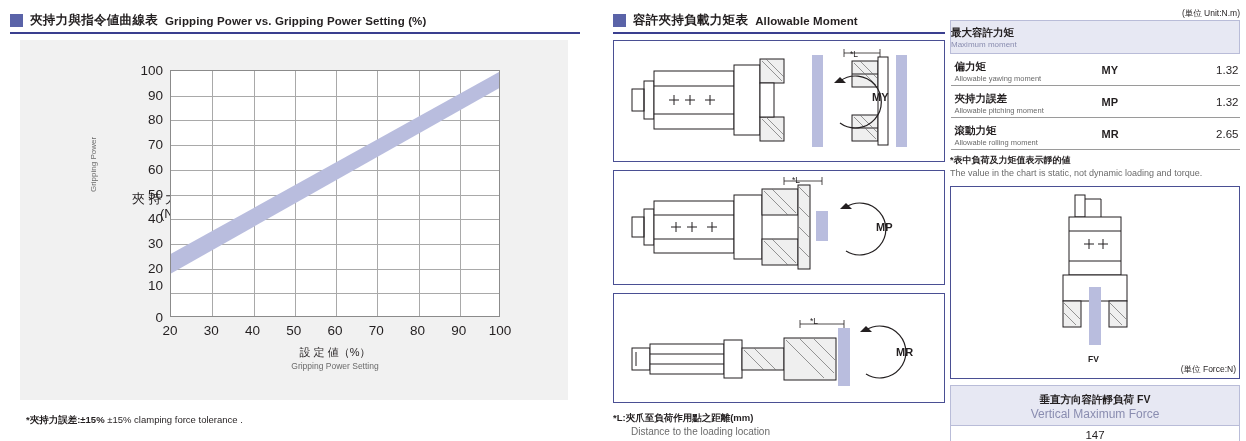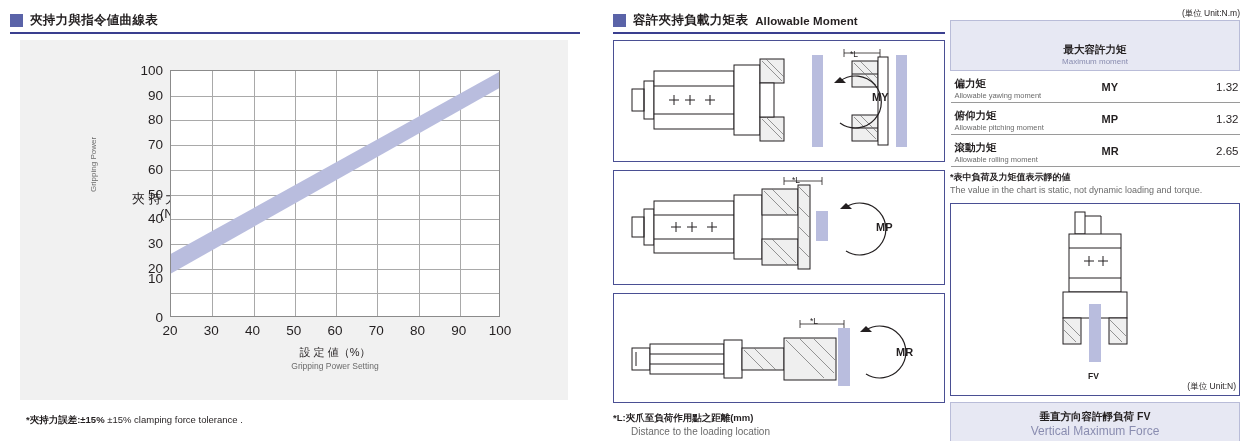--- a/index.html
+++ b/index.html
@@ -96,21 +96,21 @@
   #moment-note .b { font-weight:bold; }
   #moment-note .en { color:#6b6b6b; font-size:10px;padding-left:12px; }
 
   
   #panel-table {
     position:absolute; left:950px; top:8px; width:290px; height:430px;
   }
   .unit-line { font-size:8.5px; text-align:right; color:#231f20; }
   table.t { border-collapse:collapse; width:290px; }
   .hdr-cell {
-    background:#e7e8f3; text-align:center; padding:18px 0 4px;
+    background:#e7e8f3; padding:1px 0 4px;
     border:1px solid #b9bcd8;
   }
   .hdr-cell .cn { font-size:10.5px; font-weight:bold; }
   .hdr-cell .en { font-size:8px; color:#8a8db0; display:block; }
   td.lab {
     border-bottom:1px solid #9a9a9a; padding:2px 4px; width:150px;
   }
   td.lab .cn { font-size:10.5px; font-weight:bold; }
   td.lab .en { font-size:7.5px; color:#6b6b6b; display:block; }
   td.sym {
@@ -142,20 +142,21 @@
   svg { overflow:visible; }
 </style>
 </head>
 <body>
 
 <div id="panel-chart">
 
   <div class="sec-head">
     <span class="mark"></span>
     <span class="t-cn">夾持力與指令値曲線表</span>
+    <span class="t-en">Gripping Power vs. Gripping Power Setting (%)</span>
   </div>
 
   <div id="chart-card">
 
     <div id="ylabel-rot">Gripping Power</div>
     <div id="ylabel">
       <span>夾 持 力</span><br>
       <span>(N)</span>
     </div>
 
@@ -189,21 +190,21 @@
 
       <div class="ytick" style="top:0px">100</div>
       <div class="ytick" style="top:24.7px">90</div>
       <div class="ytick" style="top:49.4px">80</div>
       <div class="ytick" style="top:74.1px">70</div>
       <div class="ytick" style="top:98.8px">60</div>
       <div class="ytick" style="top:123.5px">50</div>
       <div class="ytick" style="top:148.2px">40</div>
       <div class="ytick" style="top:172.9px">30</div>
       <div class="ytick" style="top:197.6px">20</div>
-      <div class="ytick" style="top:208px">10</div>
+      <div class="ytick" style="top:215px">10</div>
       <div class="ytick" style="top:247px">0</div>
 
       <div class="xtick" style="left:0px">20</div>
       <div class="xtick" style="left:41.25px">30</div>
       <div class="xtick" style="left:82.5px">40</div>
       <div class="xtick" style="left:123.75px">50</div>
       <div class="xtick" style="left:165px">60</div>
       <div class="xtick" style="left:206.25px">70</div>
       <div class="xtick" style="left:247.5px">80</div>
       <div class="xtick" style="left:288.75px">90</div>
@@ -385,21 +386,21 @@
     <tr>
       <td class="lab">
         <span class="cn">偏力矩</span>
         <span class="en">Allowable yawing moment</span>
       </td>
       <td class="sym">MY</td>
       <td class="val">1.32</td>
     </tr>
     <tr>
       <td class="lab">
-        <span class="cn">俯仰力矩</span>
+        <span class="cn">夾持力誤差</span>
         <span class="en">Allowable pitching moment</span>
       </td>
       <td class="sym">MP</td>
       <td class="val">1.32</td>
     </tr>
     <tr>
       <td class="lab">
         <span class="cn">滾動力矩</span>
         <span class="en">Allowable rolling moment</span>
       </td>
@@ -441,21 +442,21 @@
       <g stroke="#231f20" stroke-width="1">
         <line x1="138" y1="52" x2="138" y2="62"></line>
           <line x1="133" y1="57" x2="143" y2="57"></line>
         <line x1="152" y1="52" x2="152" y2="62"></line>
           <line x1="147" y1="57" x2="157" y2="57"></line>
       </g>
 
       <rect x="138" y="100" width="12" height="58" fill="#b9bdde"></rect>
     </svg>
     <span id="fv-label">FV</span>
-    <span id="fv-unit">(単位 Unit:N)</span>
+    <span id="fv-unit">(単位 Force:N)</span>
   </div>
 
   <table class="t" id="fv-table">
     <tbody>
         <tr>
       <td class="fv-head">
         <span class="cn">垂直方向容許靜負荷 FV</span>
         <span class="en">Vertical Maximum Force</span>
       </td>
     </tr>

